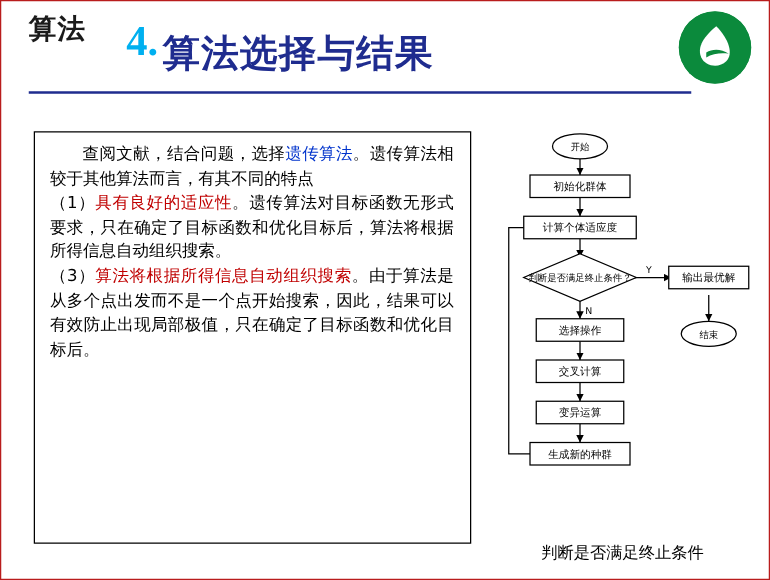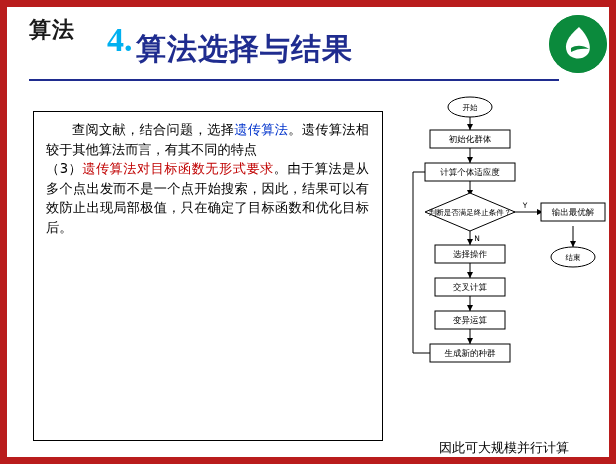--- a/index.html
+++ b/index.html
@@ -12,21 +12,21 @@
     background: #ffffff;
     font-family: "DejaVu Sans", "Liberation Sans", sans-serif;
     overflow: hidden;
     position: relative;
   }
   .slide {
     position: relative;
     width: 616px;
     height: 464px;
     box-sizing: border-box;
-    border: 7px solid #b91c1c;
+    border: 1px solid #b91c1c;
     background: #ffffff;
   }
 
   
   .header {
     position: absolute;
     left: 0;
     top: 0;
     width: 616px;
     height: 76px;
@@ -102,21 +102,21 @@
     font-family: "DejaVu Sans", "Liberation Sans", sans-serif;
   }
   .para.indent { text-indent: 26px; }
   .em-red { color: #c00000; }
   .em-blue { color: #0033cc; }
 
   
   .flowwrap {
     position: absolute;
     left: 388px;
-    top: 88px;
+    top: 104px;
     width: 218px;
     height: 330px;
   }
   .flow-caption {
     position: absolute;
     left: 388px;
     top: 432px;
     width: 218px;
     text-align: center;
     font-size: 13px;
@@ -150,21 +150,24 @@
         <path d="M22 33 C27 30, 34 30, 40 34 C34 33, 27 34, 22 37 Z" fill="#0b8a3c"></path>
       </svg>
     </div>
   </div>
 
   <div class="textbox">
     <p class="para indent">
       <span>查阅文献，结合问题，选择</span><span class="em-blue">遗传算法</span><span>。遗传算法相较于其他算法而言，有其不同的特点</span>
     </p>
     <p class="para">
-      <span>（3）</span><span class="em-red">遗传算法对目标函数无形式要求</span><span>。由于算法是从多个点出发而不是一个点开始搜索，因此，结果可以有效防止出现局部极值，只在确定了目标函数和优化目标后。</span>
+      <span>（1）</span><span class="em-red">具有良好的适应性</span><span>。遗传算法对目标函数无形式要求，只在确定了目标函数和优化目标后，算法将根据所得信息自动组织搜索。</span>
+    </p>
+    <p class="para">
+      <span>（3）</span><span class="em-red">算法将根据所得信息自动组织搜索</span><span>。由于算法是从多个点出发而不是一个点开始搜索，因此，结果可以有效防止出现局部极值，只在确定了目标函数和优化目标后。</span>
     </p>
   </div>
 
   <div class="flowwrap">
     <svg width="218" height="330" viewBox="0 0 218 330">
       <defs>
         <marker id="arr" markerWidth="7" markerHeight="7" refX="6" refY="3" orient="auto">
           <path d="M0,0 L6,3 L0,6 z" fill="#000"></path>
         </marker>
       </defs>
@@ -216,15 +219,15 @@
       <text class="fc-label" x="75" y="195" text-anchor="middle">交叉计算</text>
 
       <rect x="40" y="216" width="70" height="18" fill="#fff" stroke="#000"></rect>
       <text class="fc-label" x="75" y="228" text-anchor="middle">变异运算</text>
 
       <rect x="35" y="249" width="80" height="18" fill="#fff" stroke="#000"></rect>
       <text class="fc-label" x="75" y="261" text-anchor="middle">生成新的种群</text>
     </svg>
   </div>
 
-  <div class="flow-caption">因此可大规模并行计算</div>
+  <div class="flow-caption">判断是否满足终止条件</div>
 
 </div>
 
 </body></html>

